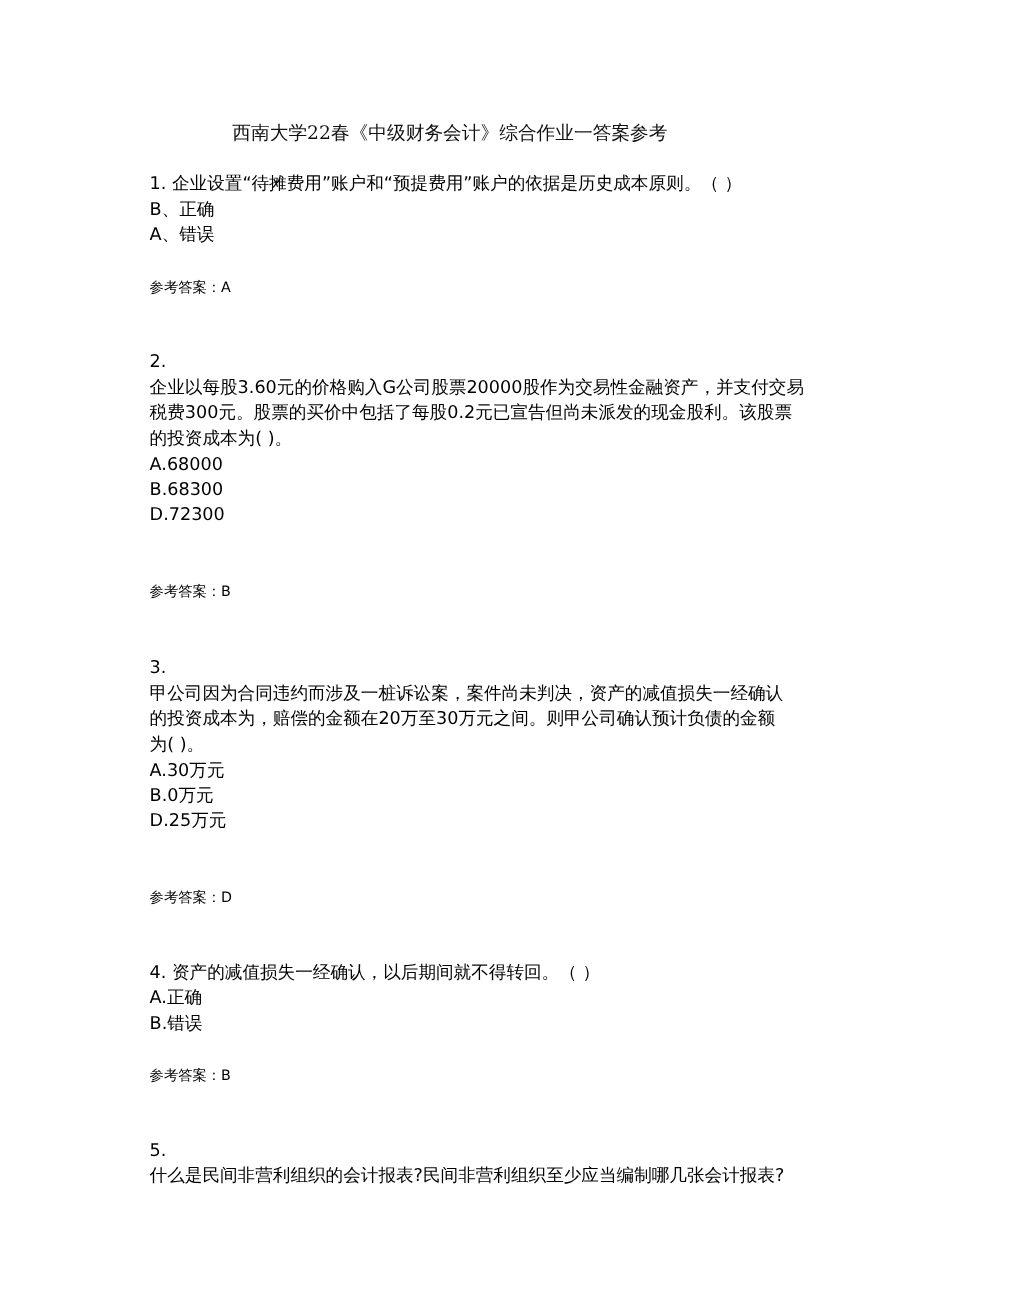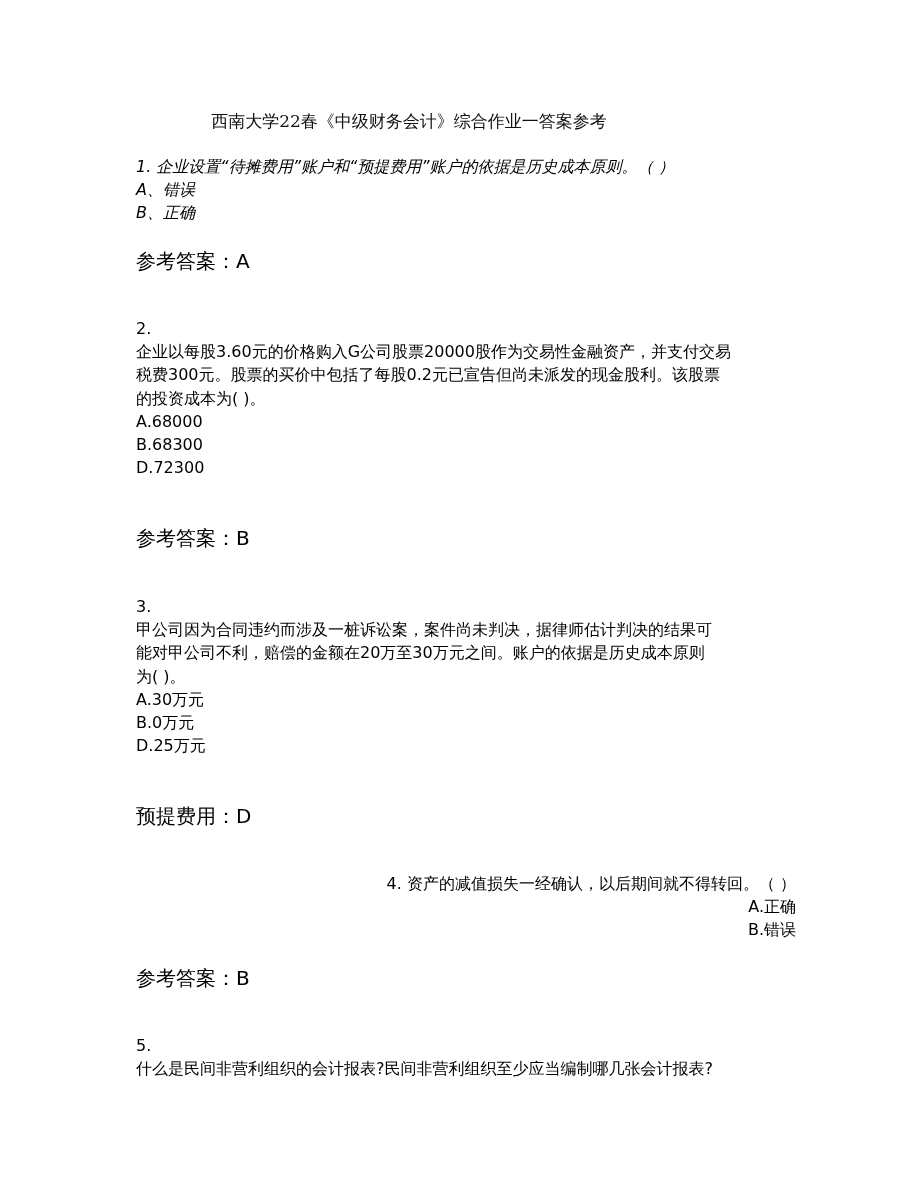--- a/index.html
+++ b/index.html
@@ -40,62 +40,62 @@
       font-size: 16px;
       line-height: 23.2px;
     }
     .line {
       white-space: nowrap;
       height: 23.2px;
     }
     .answer {
       position: absolute;
       left: 136px;
-      font-size: 20px;
+      font-size: 13px;
       line-height: 23px;
       white-space: nowrap;
     }
   </style>
 </head>
 <body>
 
 <div class="page">
 
   <div class="title">西南大学22春《中级财务会计》综合作业一答案参考</div>
 
-  <div class="block" style="top:155px;font-style:italic;">
+  <div class="block" style="top:155px;">
     <div class="line">1. 企业设置“待摊费用”账户和“预提费用”账户的依据是历史成本原则。（ ）</div>
+    <div class="line">B、正确</div>
     <div class="line">A、错误</div>
-    <div class="line">B、正确</div>
   </div>
   <div class="answer" style="top:250px;">参考答案：A</div>
 
   <div class="block" style="top:317px;">
     <div class="line">2.</div>
     <div class="line">企业以每股3.60元的价格购入G公司股票20000股作为交易性金融资产，并支付交易</div>
     <div class="line">税费300元。股票的买价中包括了每股0.2元已宣告但尚未派发的现金股利。该股票</div>
     <div class="line">的投资成本为(  )。</div>
     <div class="line">A.68000</div>
     <div class="line">B.68300</div>
     <div class="line">D.72300</div>
   </div>
   <div class="answer" style="top:527px;">参考答案：B</div>
 
   <div class="block" style="top:595px;">
     <div class="line">3.</div>
-    <div class="line">甲公司因为合同违约而涉及一桩诉讼案，案件尚未判决，据律师估计判决的结果可</div>
-    <div class="line">能对甲公司不利，赔偿的金额在20万至30万元之间。账户的依据是历史成本原则</div>
+    <div class="line">甲公司因为合同违约而涉及一桩诉讼案，案件尚未判决，资产的减值损失一经确认</div>
+    <div class="line">的投资成本为，赔偿的金额在20万至30万元之间。则甲公司确认预计负债的金额</div>
     <div class="line">为(  )。</div>
     <div class="line">A.30万元</div>
     <div class="line">B.0万元</div>
     <div class="line">D.25万元</div>
   </div>
-  <div class="answer" style="top:805px;">预提费用：D</div>
+  <div class="answer" style="top:805px;">参考答案：D</div>
 
-  <div class="block" style="top:872px;text-align:right;">
+  <div class="block" style="top:872px;">
     <div class="line">4.  资产的减值损失一经确认，以后期间就不得转回。（  ）</div>
     <div class="line">A.正确</div>
     <div class="line">B.错误</div>
   </div>
   <div class="answer" style="top:967px;">参考答案：B</div>
 
   <div class="block" style="top:1034px;">
     <div class="line">5.</div>
     <div class="line">什么是民间非营利组织的会计报表?民间非营利组织至少应当编制哪几张会计报表?</div>
   </div>

